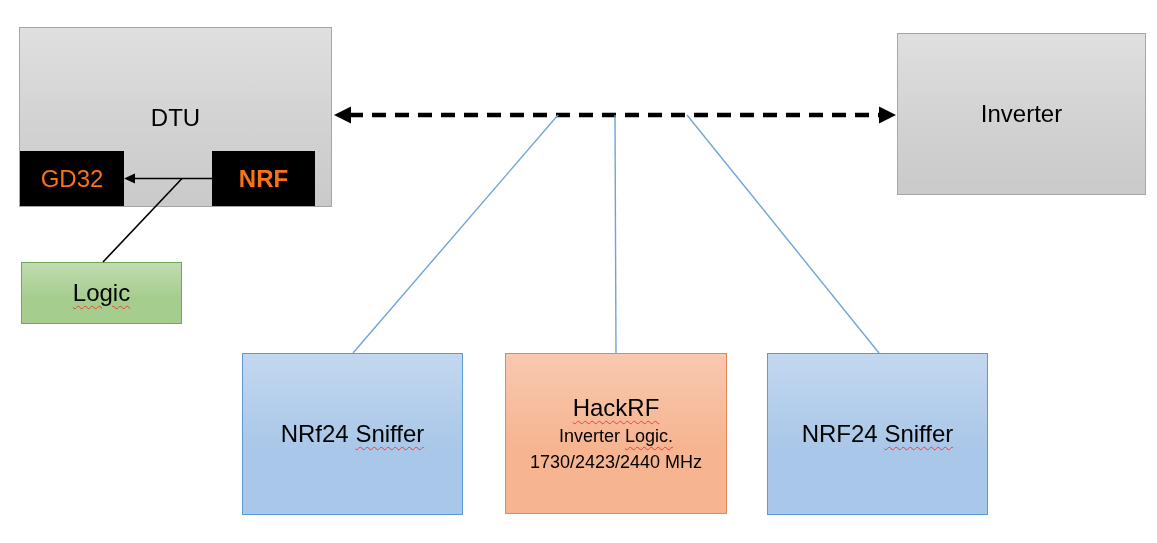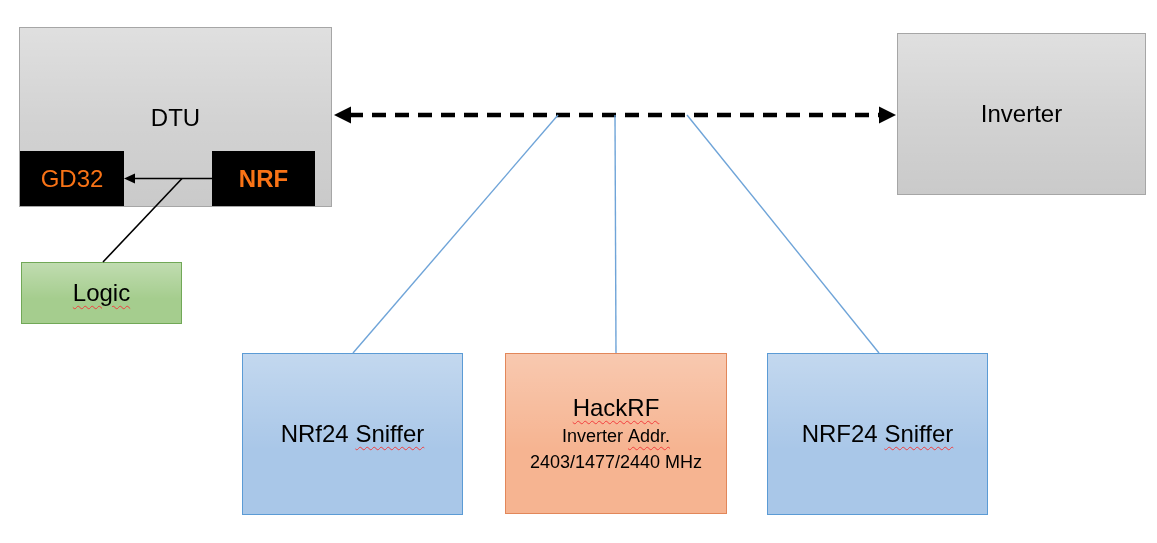--- a/index.html
+++ b/index.html
@@ -128,22 +128,22 @@
   <div class="box gray-box inverter-box">
     <div class="ln">Inverter</div>
   </div>
 
   <div class="box blue-box sniffer-left-box">
     <div class="ln"><span>NRf24</span>&nbsp;<span class="sq">Sniffer</span></div>
   </div>
 
   <div class="box hackrf-box">
     <div class="ln ttl sq">HackRF</div>
-    <div class="ln sub"><span>Inverter</span>&nbsp;<span class="sq">Addr.</span></div>
-    <div class="ln sub">2403/1477/2440 MHz</div>
+    <div class="ln sub"><span>Inverter</span>&nbsp;<span class="sq">Logic.</span></div>
+    <div class="ln sub">1730/2423/2440 MHz</div>
   </div>
 
   <div class="box blue-box sniffer-right-box">
     <div class="ln"><span>NRF24</span>&nbsp;<span class="sq">Sniffer</span></div>
   </div>
 
   <svg class="connectors" viewBox="0 0 1157 543">
 
     <line class="dash-line" x1="349" y1="115" x2="881" y2="115"></line>
     <polygon class="head" points="334,115 351,106.5 351,123.5"></polygon>

